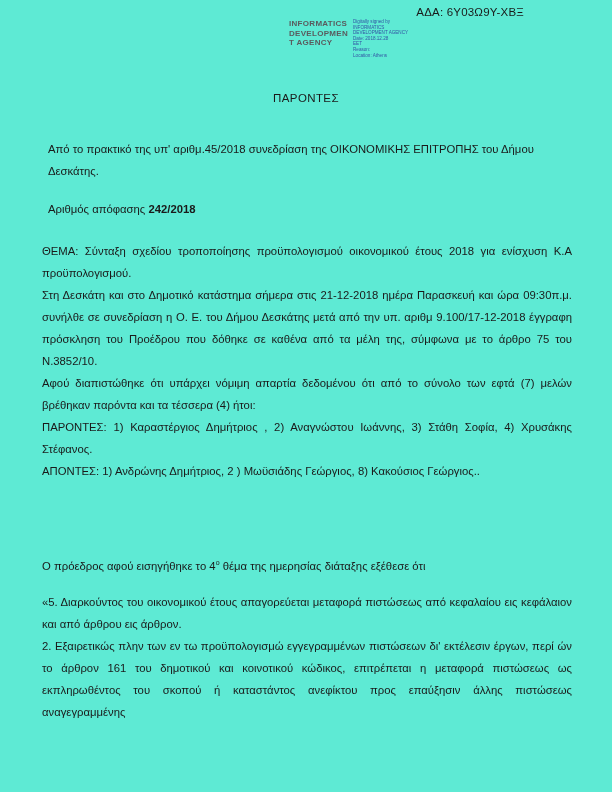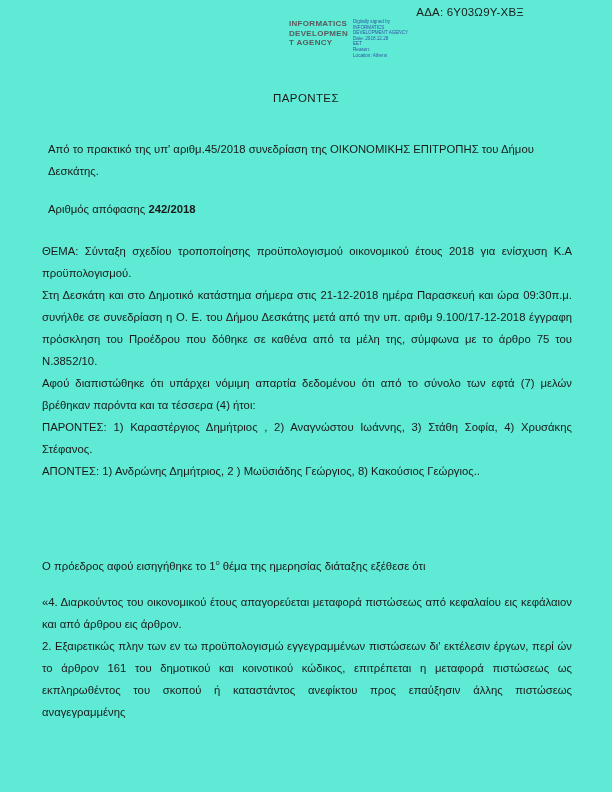--- a/index.html
+++ b/index.html
@@ -102,21 +102,21 @@
   </div>
 
   <div class="block justify" style="top:284px;">
     <p>Στη Δεσκάτη και στο Δημοτικό κατάστημα σήμερα στις 21-12-2018 ημέρα Παρασκευή  και ώρα 09:30π.μ. συνήλθε σε συνεδρίαση η Ο. Ε. του Δήμου Δεσκάτης μετά από την υπ. αριθμ 9.100/17-12-2018 έγγραφη πρόσκληση του Προέδρου που δόθηκε σε καθένα  από τα μέλη της, σύμφωνα με το   άρθρο 75 του Ν.3852/10.</p>
     <p>Αφού διαπιστώθηκε ότι υπάρχει νόμιμη απαρτία δεδομένου ότι από το σύνολο των εφτά (7) μελών βρέθηκαν παρόντα και  τα  τέσσερα  (4) ήτοι:</p>
     <p>ΠΑΡΟΝΤΕΣ:  1) Καραστέργιος Δημήτριος ,  2)  Αναγνώστου Ιωάννης, 3)  Στάθη Σοφία, 4)  Χρυσάκης Στέφανος.</p>
     <p>ΑΠΟΝΤΕΣ: 1) Ανδρώνης Δημήτριος, 2 ) Μωϋσιάδης Γεώργιος, 8) Κακούσιος Γεώργιος..</p>
   </div>
 
   <div class="block" style="top:555px;">
-    <span>Ο πρόεδρος αφού εισηγήθηκε το 1</span><sup>ο</sup><span> θέμα  της  ημερησίας  διάταξης  εξέθεσε  ότι</span>
+    <span>Ο πρόεδρος αφού εισηγήθηκε το 4</span><sup>ο</sup><span> θέμα  της  ημερησίας  διάταξης  εξέθεσε  ότι</span>
   </div>
 
   <div class="block justify" style="top:591px;">
-    <p>«4. Διαρκούντος του οικονομικού έτους απαγορεύεται μεταφορά πιστώσεως από κεφαλαίου εις κεφάλαιον και από άρθρου εις άρθρον.</p>
+    <p>«5. Διαρκούντος του οικονομικού έτους απαγορεύεται μεταφορά πιστώσεως από κεφαλαίου εις κεφάλαιον και από άρθρου εις άρθρον.</p>
     <p>2. Εξαιρετικώς πλην των εν τω προϋπολογισμώ εγγεγραμμένων πιστώσεων δι' εκτέλεσιν έργων, περί ών το άρθρον 161 του δημοτικού και κοινοτικού κώδικος, επιτρέπεται η μεταφορά πιστώσεως ως εκπληρωθέντος του σκοπού ή καταστάντος ανεφίκτου προς επαύξησιν άλλης πιστώσεως αναγεγραμμένης</p>
   </div>
 
 </div>
 
 </body></html>

